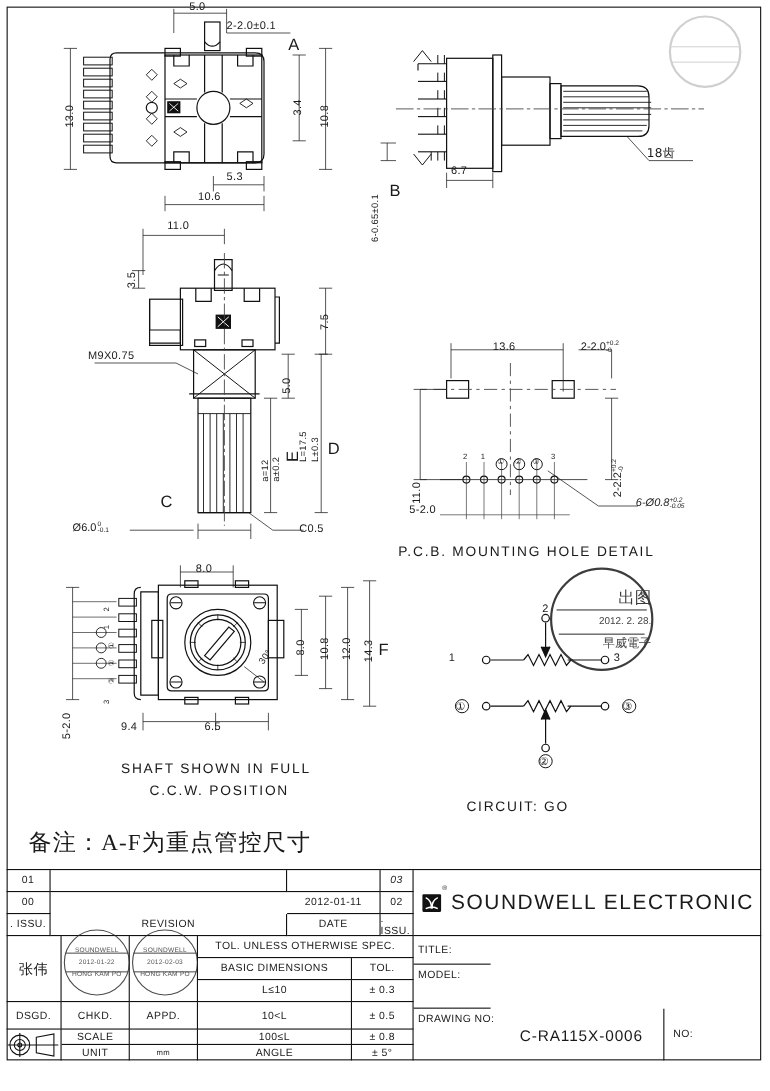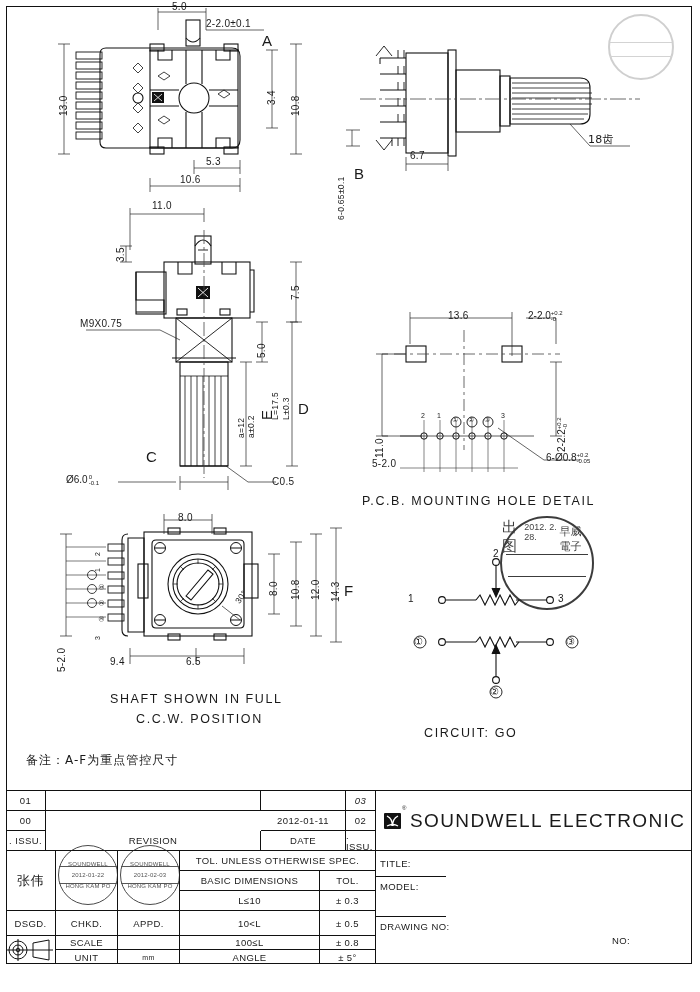--- a/index.html
+++ b/index.html
@@ -33,23 +33,23 @@
   .cn{font-family:"DejaVu Sans",sans-serif;}
   .modeltxt{font-size:14px;letter-spacing:.6px;}
   .dwgtxt{font-size:14px;letter-spacing:.8px;}
   
   .stamp{position:absolute;border-radius:50%;border:1.4px solid #222;
       display:flex;flex-direction:column;align-items:center;justify-content:center;
       color:#2b2b2b;opacity:.82;}
   .stamp b{font-size:6px;font-weight:400;letter-spacing:.2px;line-height:1.35;}
   .stampline{position:absolute;left:0;right:0;border-top:1px solid #333;}
   .bigstamp{position:absolute;border-radius:50%;border:2px solid #1b1b1b;
-      opacity:.85;display:flex;flex-direction:row;align-items:flex-start;
+      opacity:.85;display:flex;flex-direction:column;align-items:flex-end;
       justify-content:center;}
-  .note{position:absolute;font-size:12px;letter-spacing:1px;}
+  .note{position:absolute;font-size:21px;letter-spacing:1px;font-family:Liberation Serif, serif;}
   svg{position:absolute;overflow:visible;}
 </style>
 </head>
 <body>
 
 <div id="sheet">
 
   <div class="frame"></div>
 
   <div class="bigstamp" style="left:608px;top:14px;width:62px;height:62px;opacity:.28;border-color:#555;">
@@ -347,21 +347,21 @@
       <span>2-2.0</span><span style="display:inline-block;vertical-align:-2px;
             font-size:6px;line-height:1.05;"><span style="display:block;">+0.2</span><span style="display:block;">-0</span></span>
     </div>
     <div class="dim rot90" style="left:374px;top:458px;">11.0</div>
     <div style="position:absolute;left:556px;top:452px;font-size:10px;white-space:nowrap;
                 transform:rotate(-90deg);transform-origin:left top;">
       <span>2-2.2</span><span style="display:inline-block;vertical-align:-2px;
             font-size:6px;line-height:1.05;"><span style="display:block;">+0.2</span><span style="display:block;">-0</span></span>
     </div>
     <div class="dim" style="left:372px;top:458px;">5-2.0</div>
-    <div style="position:absolute;left:546px;top:452px;font-size:10px;white-space:nowrap;">
+    <div style="position:absolute;left:578px;top:452px;font-size:10px;white-space:nowrap;font-style:italic;">
       <span>6-Ø0.8</span><span style="display:inline-block;vertical-align:-2px;
             font-size:6px;line-height:1.05;"><span style="display:block;">+0.2</span><span style="display:block;">-0.05</span></span>
     </div>
 
     <div class="dim xs" style="left:421px;top:412px;">2</div>
     <div class="dim xs" style="left:437px;top:412px;">1</div>
     <div class="dim xs" style="left:452px;top:416px;">①</div>
     <div class="dim xs" style="left:468px;top:416px;">②</div>
     <div class="dim xs" style="left:484px;top:416px;">③</div>
     <div class="dim xs" style="left:501px;top:412px;">3</div>
@@ -588,20 +588,21 @@
     </div>
 
     <div class="tbcell l" style="left:370px;top:60px;width:70px;height:26px;border-right:none;">TITLE:</div>
 
     <div class="tbcell l" style="left:370px;top:86px;width:70px;height:18px;
                 border-right:none;border-bottom:none;">MODEL:</div>
     <div class="tbcell nr" style="left:370px;top:104px;width:70px;height:22px;border-right:none;"></div>
 
     <div class="tbcell l" style="left:370px;top:126px;width:78px;height:18px;
                 border-right:none;border-bottom:none;">DRAWING NO:</div>
+    <div class="tbcell nb dwgtxt" style="left:448px;top:126px;width:150px;height:47px;">C-RA115X-0006</div>
     <div class="tbcell nb nr l" style="left:598px;top:126px;width:88px;height:47px;padding-left:8px;">NO:</div>
     <div class="tbcell nr" style="left:370px;top:144px;width:78px;height:29px;border-right:none;border-bottom:none;"></div>
 
     <div class="stamp" style="left:52px;top:54px;width:58px;height:58px;">
       <b>SOUNDWELL</b>
       <div class="stampline" style="top:20px;"></div>
       <b style="margin:3px 0;">2012-01-22</b>
       <div class="stampline" style="top:37px;"></div>
       <b>HONG KAM PO</b>
     </div>

